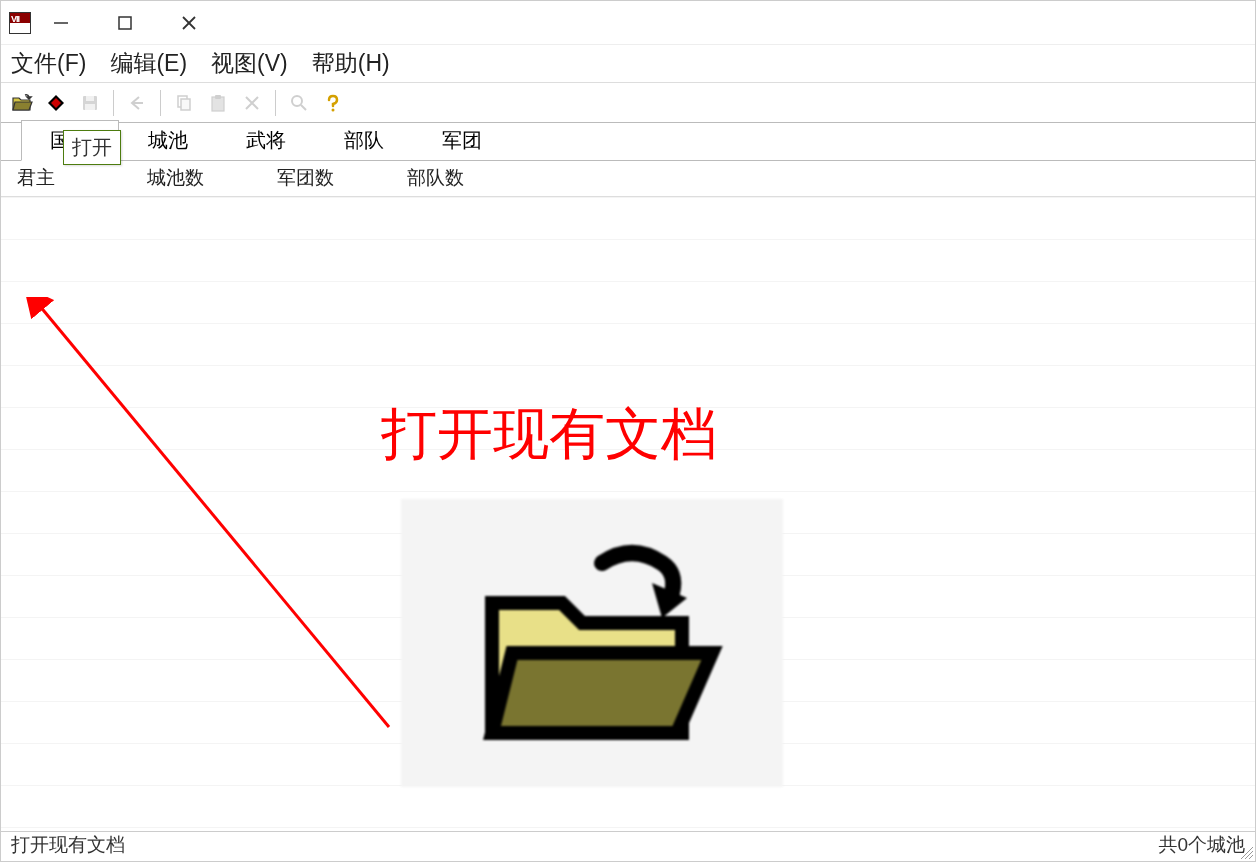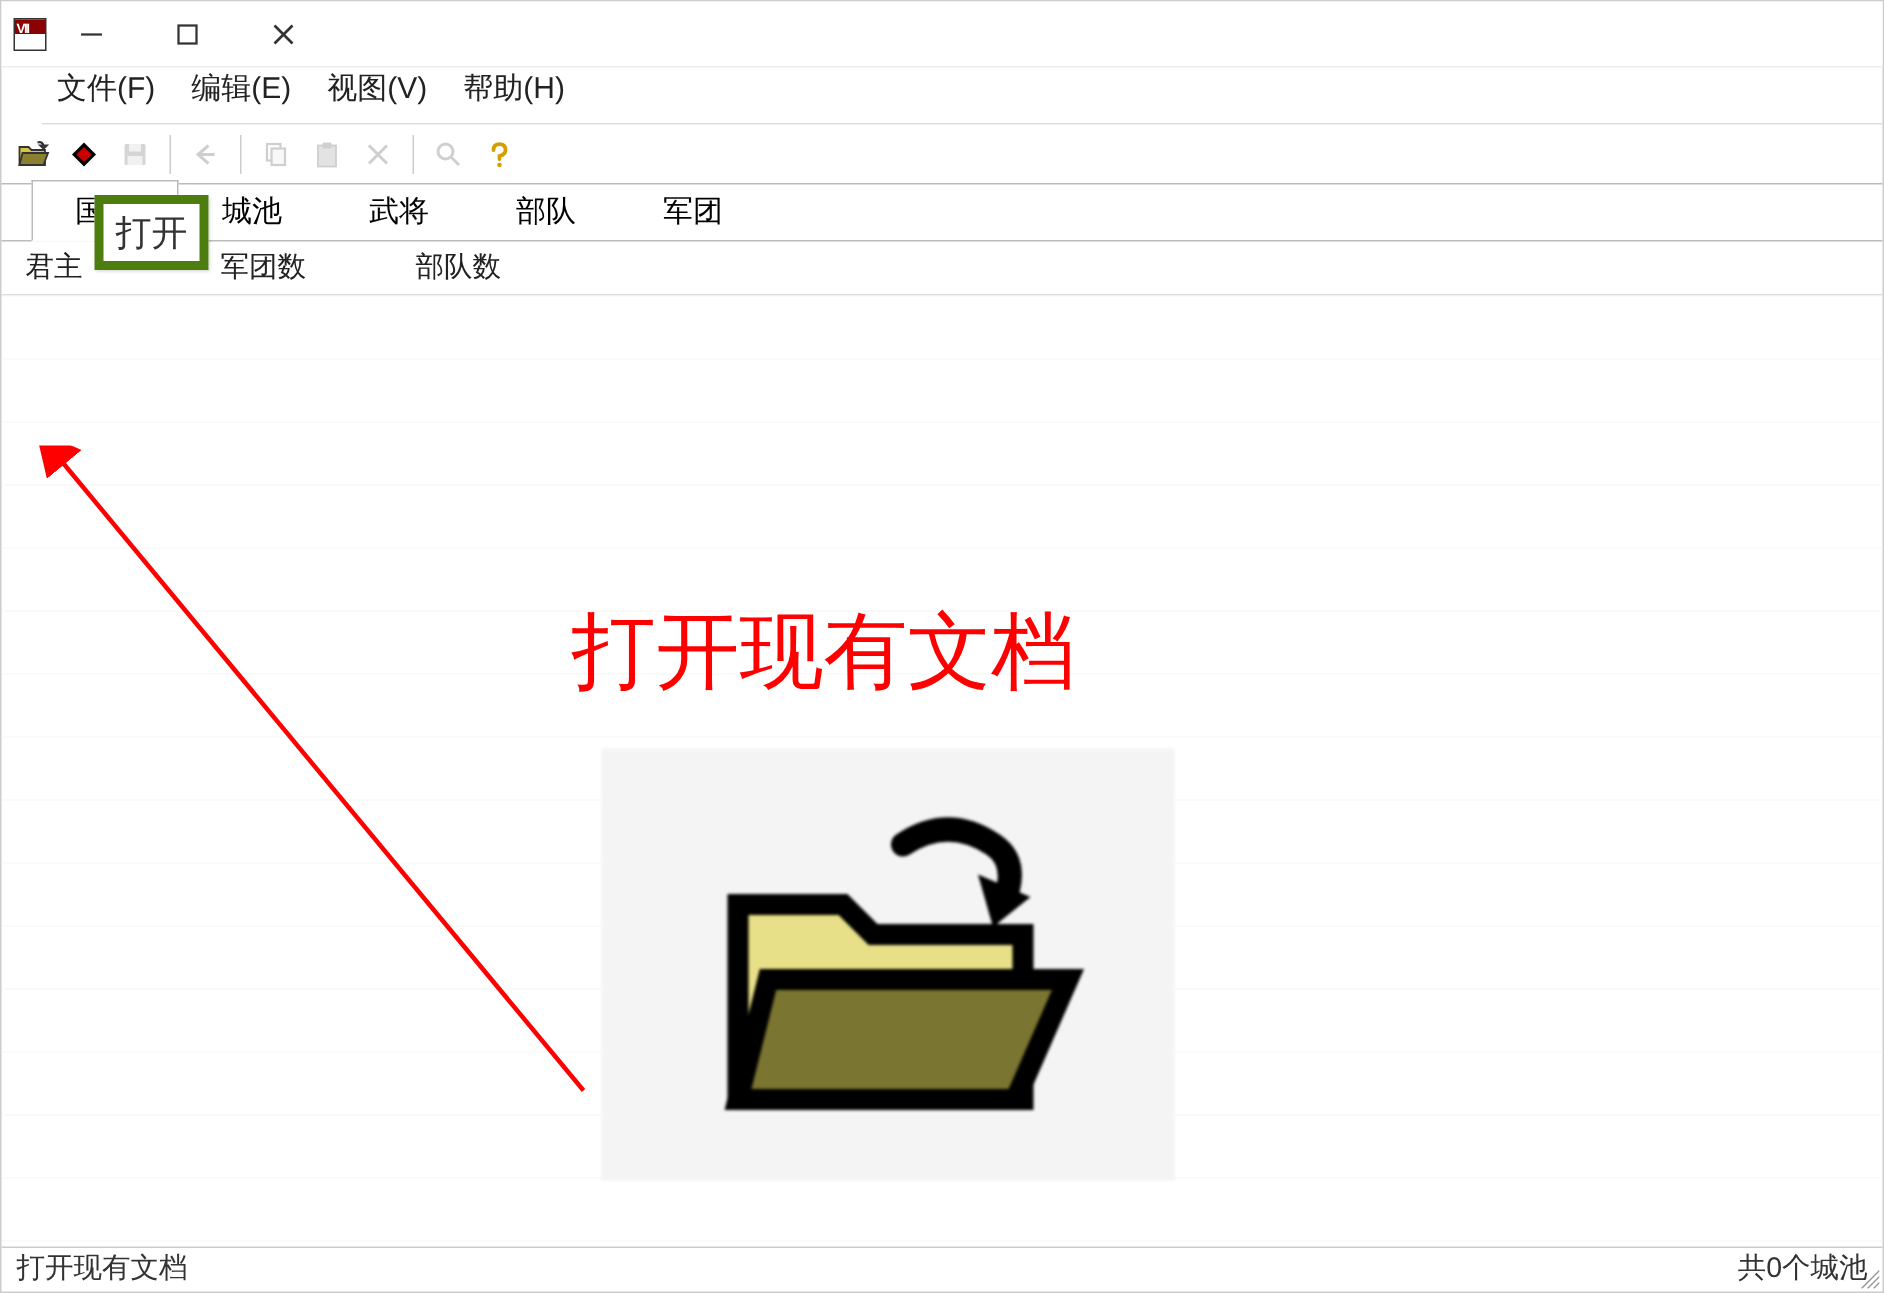--- a/index.html
+++ b/index.html
@@ -64,26 +64,25 @@
   display: flex;
   align-items: center;
   justify-content: center;
   cursor: pointer;
 }
 .win-btn svg { width: 18px; height: 18px; }
 
 .menubar {
   height: 38px;
   display: flex;
-  align-items: flex-start;
+  align-items: center;
   padding: 0 10px;
   gap: 24px;
   border-bottom: 1px solid #ddd;
-  font-size: 20px;
-  margin-left: 27px;
+  font-size: 23px;
 }
 .menu-item {
   cursor: pointer;
   color: #222;
 }
 
 .toolbar {
   height: 40px;
   display: flex;
   align-items: center;
@@ -127,23 +126,23 @@
   border-color: #bbb;
   background: #fff;
   border-bottom: 1px solid #fff;
   margin-bottom: -1px;
 }
 .tooltip-box {
   position: absolute;
   left: 62px;
   top: 7px;
   background: #fff;
-  border: 6px solid #4d7c0f;
+  border: 1px solid #4d7c0f;
   padding: 3px 8px;
-  font-size: 24px;
+  font-size: 20px;
   color: #333;
   z-index: 5;
   box-shadow: 1px 1px 2px rgba(0,0,0,0.15);
 }
 
 .table-header {
   height: 36px;
   display: flex;
   border-bottom: 1px solid #ddd;
   font-size: 19px;
@@ -317,20 +316,21 @@
     <div class="tab active"><span>国家</span></div>
     <div class="tab"><span>城池</span></div>
     <div class="tab"><span>武将</span></div>
     <div class="tab"><span>部队</span></div>
     <div class="tab"><span>军团</span></div>
     <div class="tooltip-box">打开</div>
   </div>
 
   <div class="table-header">
     <div class="th">君主</div>
+    <div class="th">城池数</div>
     <div class="th">军团数</div>
     <div class="th">部队数</div>
   </div>
 
   <div class="grid-area">
 
     <svg class="arrow-svg" width="400" height="440">
       <defs>
         <marker id="ah" markerWidth="10" markerHeight="10" refX="2" refY="5" orient="auto">
           <path d="M0 0 L10 5 L0 10 Z" fill="#ff0000"></path>

